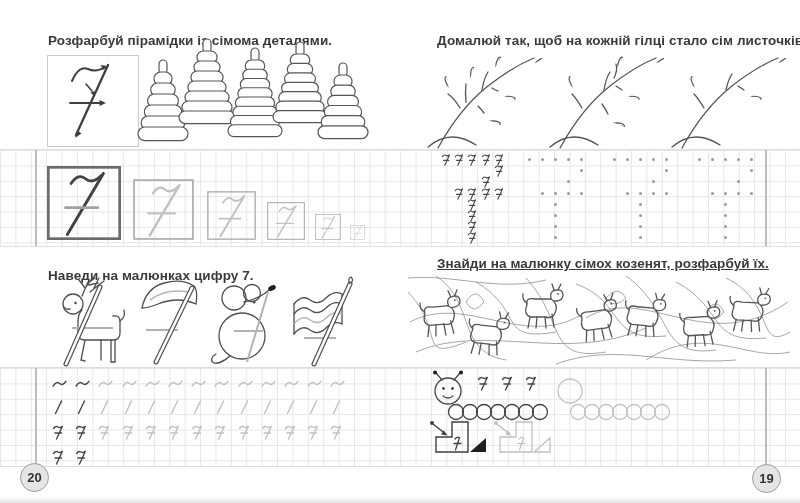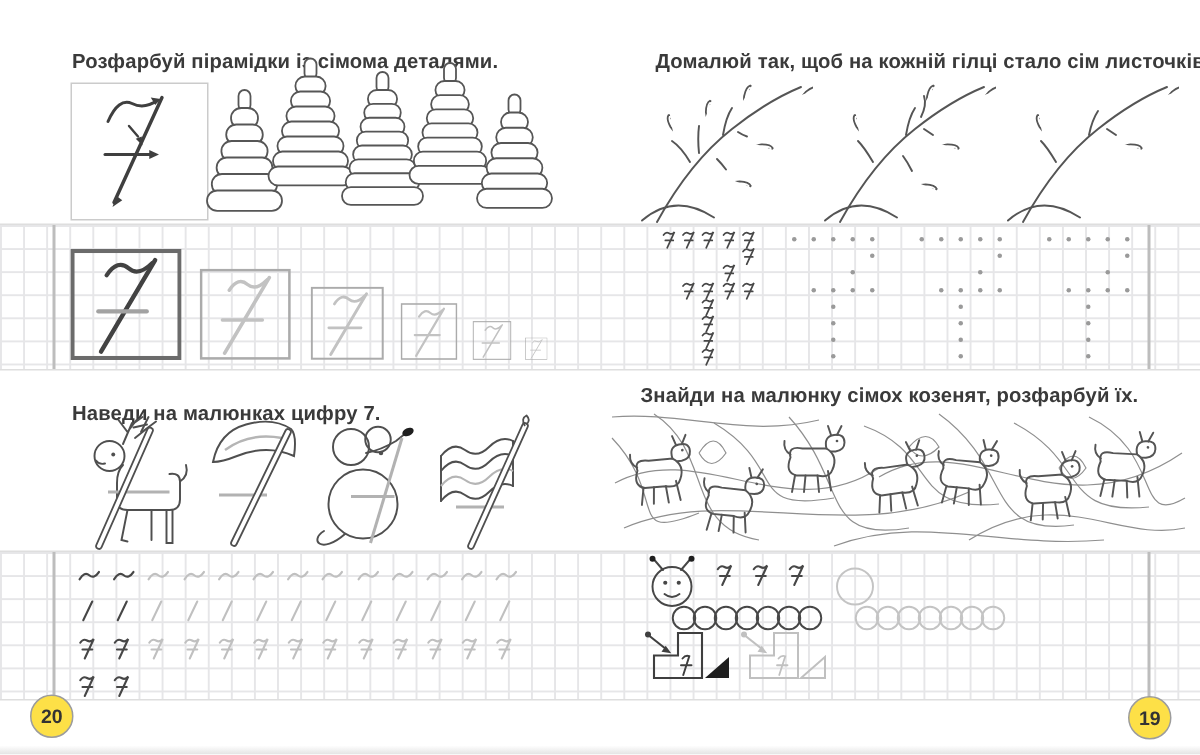--- a/index.html
+++ b/index.html
@@ -8,21 +8,21 @@
   .title{position:absolute;font-size:13.5px;font-weight:600;color:#3a3a3a;letter-spacing:.1px;white-space:nowrap;}
   .grid-band{position:absolute;left:0;width:800px;background:#fff;
      background-image:linear-gradient(to right,#e6e6e8 1px,transparent 1px),
                       linear-gradient(to bottom,#e6e6e8 1px,transparent 1px);
      background-size:15.4px 15.4px;
      border-top:1px solid #dedede;border-bottom:1px solid #dedede;}
   #bandA{top:149px;height:96px;}
   #bandB{top:367px;height:98px;}
   .margin-line{position:absolute;top:0;width:2px;height:100%;background:#bdbdbd;}
   .pnum{position:absolute;width:27px;height:27px;border:1.3px solid #9c9c9c;border-radius:50%;
-        background:#fde047;display:flex;align-items:center;justify-content:center;
+        background:#e5e5e5;display:flex;align-items:center;justify-content:center;
         font-size:13px;font-weight:700;color:#333;z-index:5;}
   .abs{position:absolute;}
   .guide-box{position:absolute;left:47px;top:55px;width:90px;height:90px;border:1px solid #cbcbcb;}
   .dot{position:absolute;width:3px;height:3px;border-radius:50%;background:#9a9a9a;}
   .glyph{position:absolute;}
   .ink{color:#474747;}
   .trace{color:#c0c0c0;}
   .edge-bottom{position:absolute;left:0;bottom:0;width:800px;height:6px;
         background:linear-gradient(to bottom,#ffffff,#e3e3e3);}
   svg{display:block;}
@@ -54,21 +54,21 @@
     <symbol id="sym-leaf" viewBox="-2 -14 20 4">
       <path d="M0,0 Q2,-8 9,-11 Q15,-13 17,-11 Q16,-4 9,-1 Q3,1 0,0 Z" fill="#fff" stroke="currentColor" stroke-width="1.2"></path>
       <path d="M1,-1 Q8,-5 15,-10" fill="none" stroke="currentColor" stroke-width="1"></path>
     </symbol>
   </defs>
 </svg>
 
 <div class="title" style="left:48px;top:33px;">Розфарбуй пірамідки із сімома деталями.</div>
 <div class="title" style="left:437px;top:33px;">Домалюй так, щоб на кожній гілці стало сім листочків.</div>
 <div class="title" style="left:48px;top:268px;">Наведи на малюнках цифру 7.</div>
-<div class="title" style="left:427px;top:256px;">Знайди на малюнку сімох козенят, розфарбуй їх.</div>
+<div class="title" style="left:437px;top:256px;text-decoration:underline;">Знайди на малюнку сімох козенят, розфарбуй їх.</div>
 
 <div class="guide-box">
   <svg width="88" height="88" viewBox="0 0 88 88">
     <g fill="none" stroke="#3f3f3f" stroke-linecap="round">
       <path d="M24,25 Q31,9 40,13 Q48,17 57,11" stroke-width="2"></path>
       <path d="M60,9 L28,79" stroke-width="2.3"></path>
       <path d="M22,47 L55,47" stroke-width="2"></path>
     </g>
     <g fill="#3f3f3f" stroke="none">
       <path d="M59,10 L52.5,9 L55.5,14 Z"></path>

